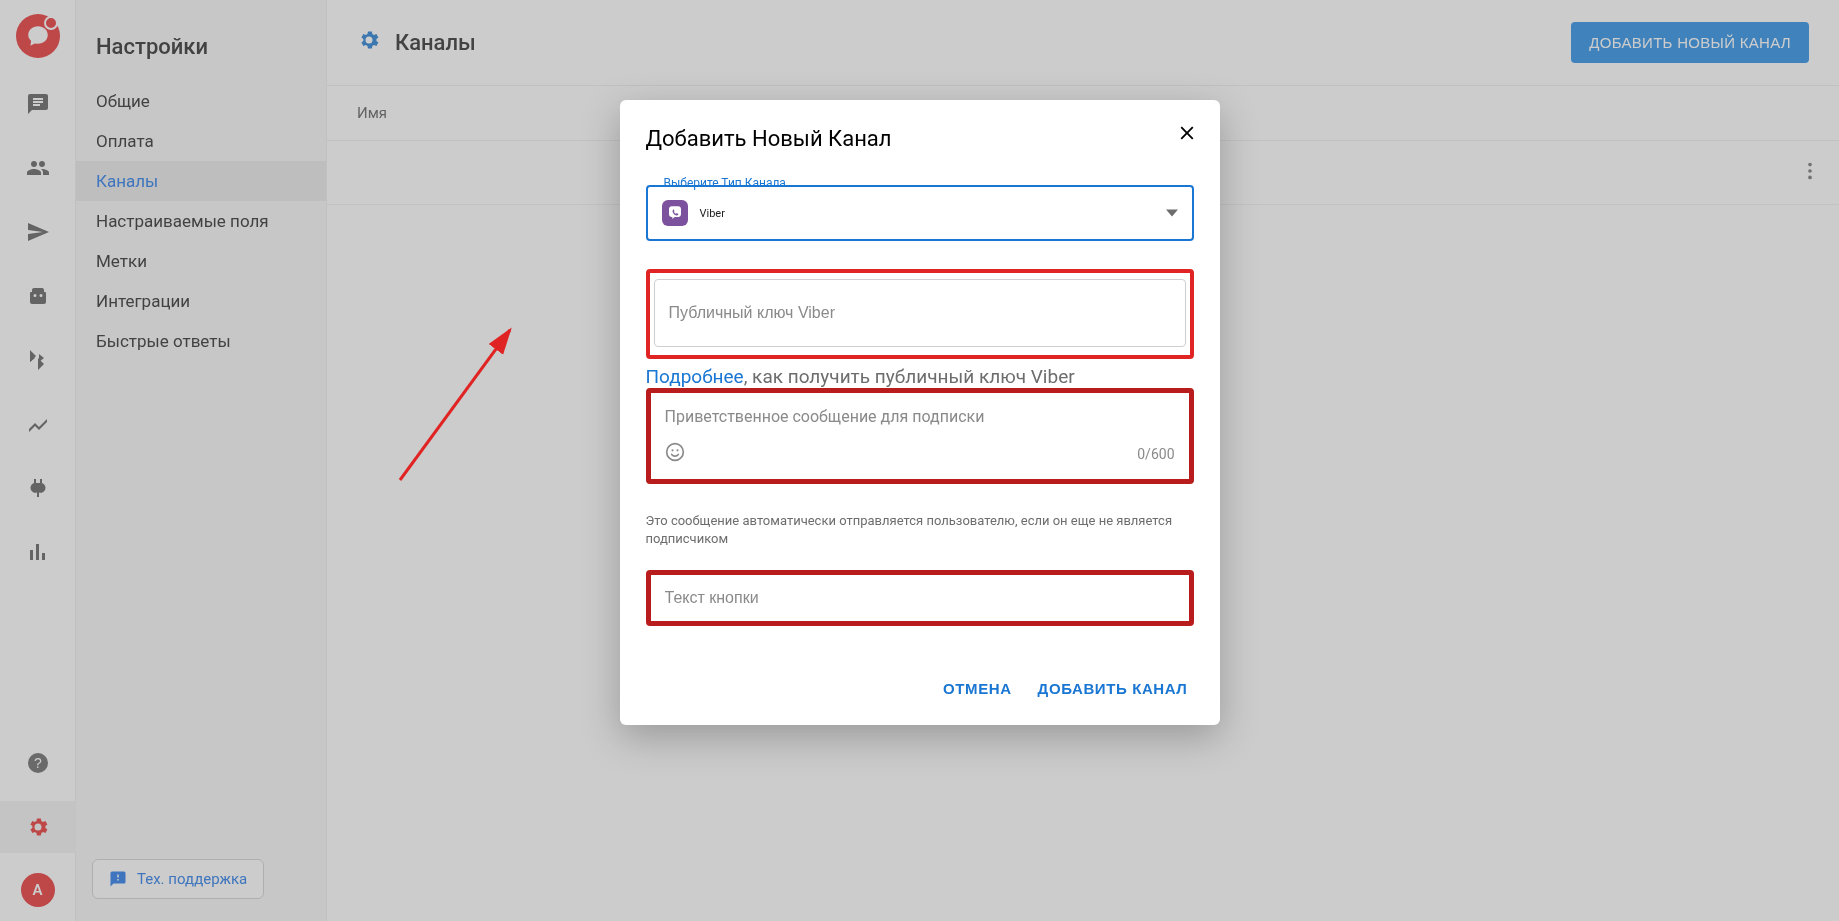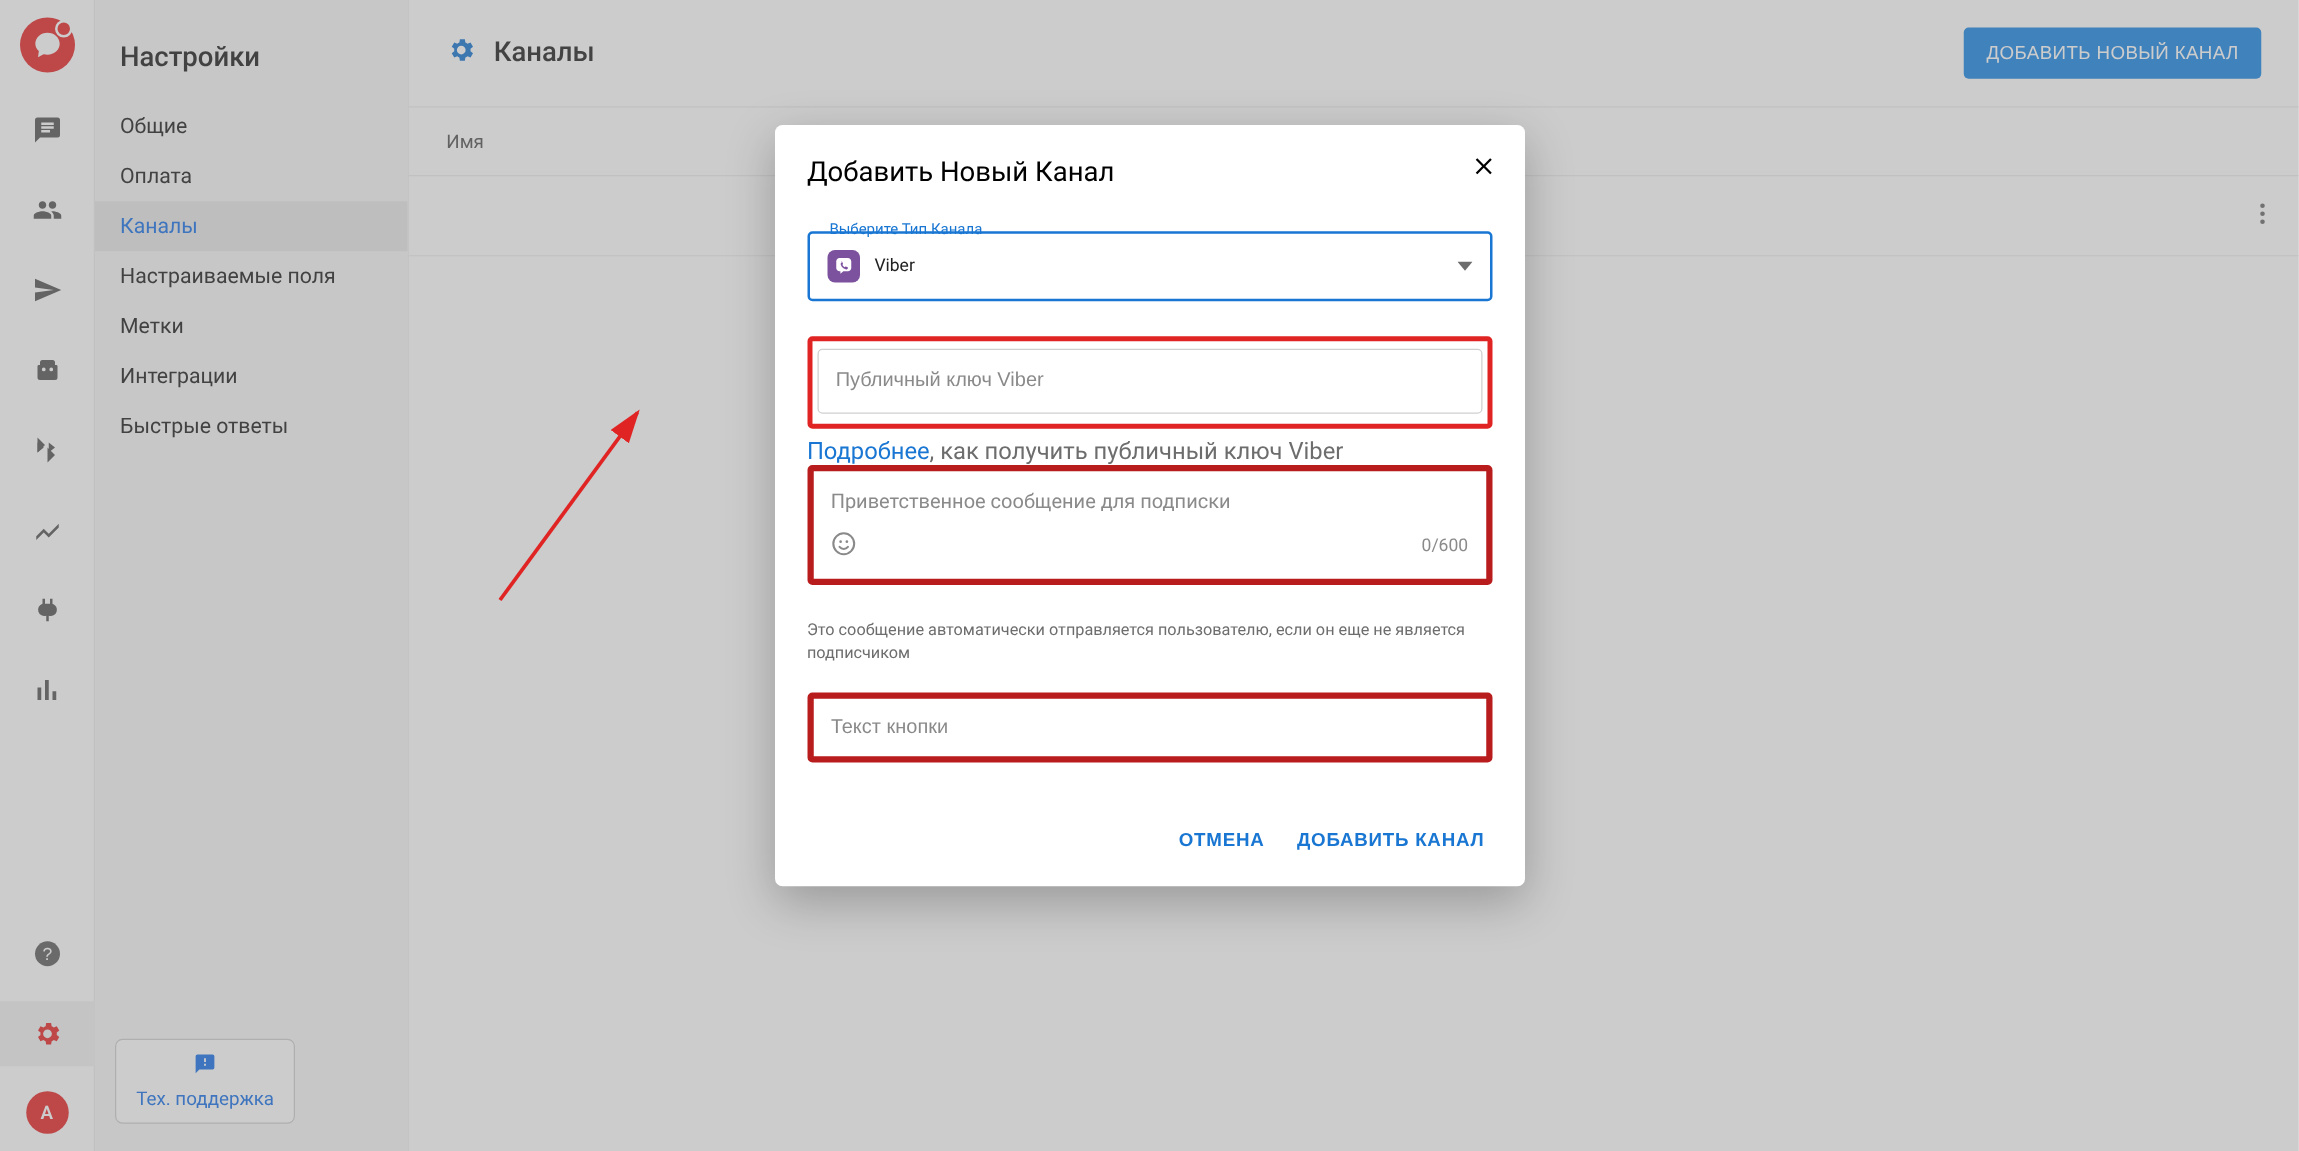--- a/index.html
+++ b/index.html
@@ -35,21 +35,20 @@
 .side-item {
   display:block; padding: 10px 20px; font-size: 17px; color:#212121; cursor:pointer;
 }
 .side-item.active { color:#1a73e8; background:#e9e9e9; }
 
 .support-btn {
   position:absolute; left:16px; bottom:22px;
   display:flex; align-items:center; gap:10px; padding:10px 16px;
   border:1px solid #d0d0d0; border-radius:6px; color:#1a73e8; font-size:15px;
   background:#fff;
-  flex-direction:column;
 }
 .support-btn svg { width:18px; height:18px; fill:#1a73e8; }
 
 .main { flex:1; background:#fff; display:flex; flex-direction:column; border-left:1px solid #eee; }
 .main-head { display:flex; align-items:center; justify-content:space-between; padding: 22px 30px; border-bottom:1px solid #eee; }
 .main-head-left { display:flex; align-items:center; gap:14px; font-size:22px; color:#222; font-weight:500; }
 .gear-blue { color:#1976d2; }
 .gear-blue svg { width:24px; height:24px; fill:currentColor; }
 .add-channel-btn {
   background:#1e88e5; color:#fff; border:none; border-radius:4px;
@@ -86,30 +85,30 @@
 }
 .float-label {
   position:absolute; top:-9px; left:12px; background:#fff; padding:0 6px;
   font-size:12px; color:#1976d2;
 }
 .viber-badge {
   width:26px; height:26px; border-radius:6px; background:#7c529e;
   display:flex; align-items:center; justify-content:center;
 }
 .viber-badge svg { width:16px; height:16px; fill:#fff; }
-.select-value { flex:1; font-size:14px; color:#222; }
+.select-value { flex:1; font-size:11px; color:#222; }
 .chev { color:#6d6d6d; }
 .chev svg { width:12px; height:12px; fill:currentColor; }
 
 
 .hl-wrap { position:relative; margin-bottom:6px; }
 .hl-box {
   border:4px solid #e02424; border-radius:4px; padding:6px 4px 8px;
 }
-.hl-box .outline { border:1px solid #cfcfcf; height:52px; }
+.hl-box .outline { border:1px solid #cfcfcf; height:68px; }
 .ghost-input { border:none; outline:none; width:100%; font-size:16px; color:#222; background:transparent; }
 .ghost-input::placeholder { color:#8a8a8a; }
 
 .hint-line { font-size:19px; color:#6d6d6d; }
 .hint-line a { color:#1976d2; text-decoration:none; }
 
 .textarea-wrap .outline { height:96px; align-items:flex-start; padding:14px; flex-direction:column; justify-content:space-between; }
 .textarea-ph { color:#8a8a8a; font-size:16px; width:100%; }
 .ta-footer { display:flex; width:100%; justify-content:space-between; align-items:center; color:#8a8a8a; font-size:14px; }
 .smile svg { width:20px; height:20px; fill:#8a8a8a; }

